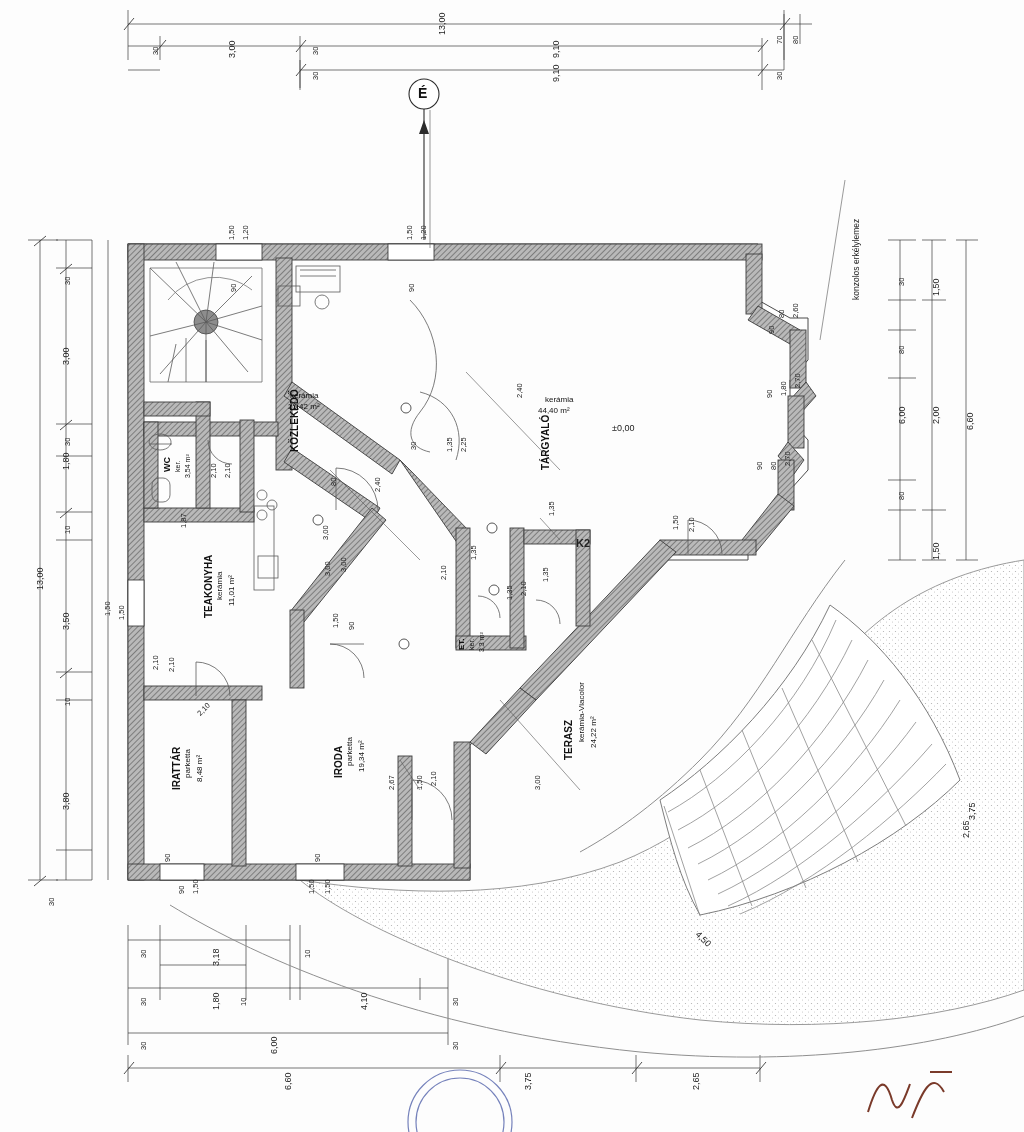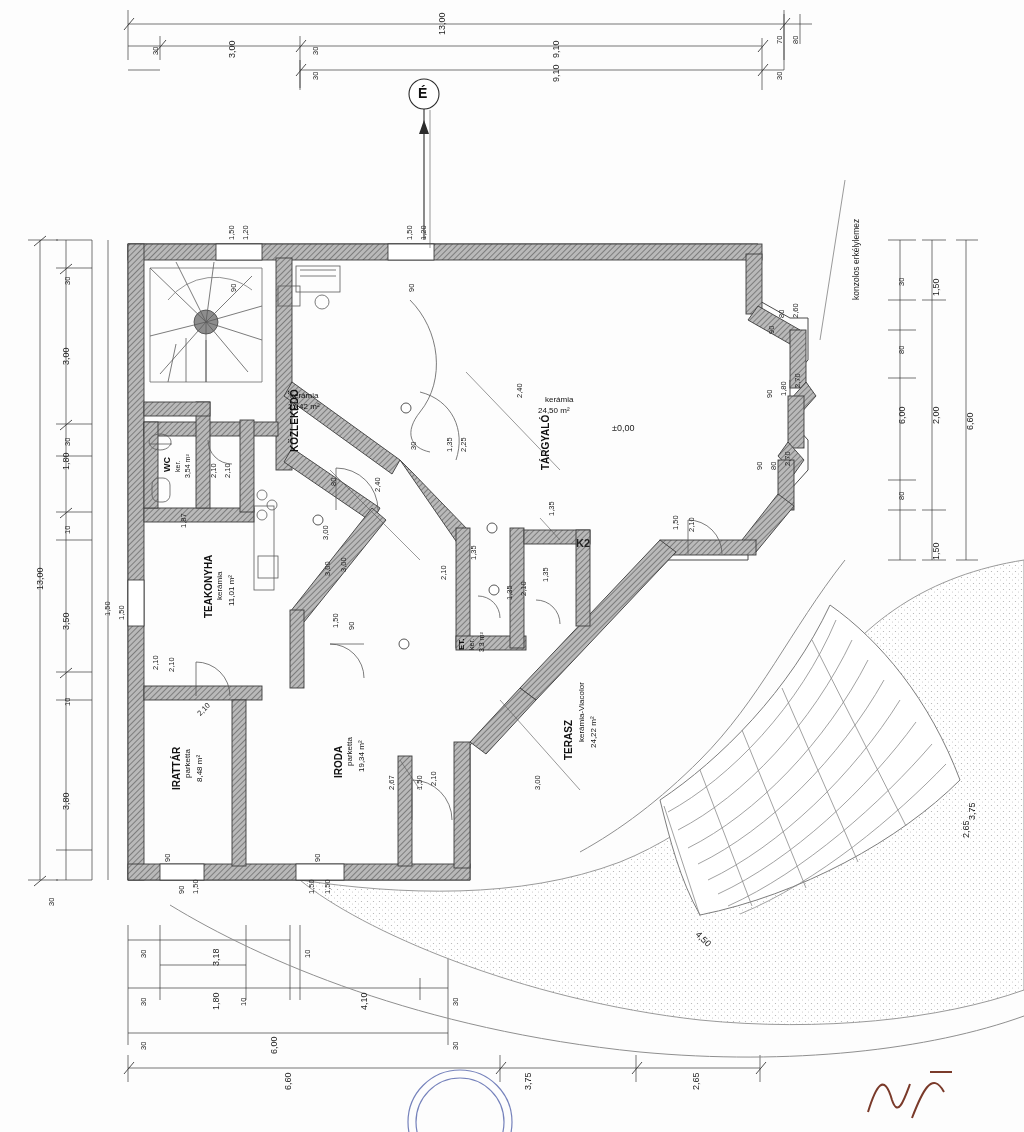--- a/index.html
+++ b/index.html
@@ -523,21 +523,21 @@
 
   <div class="lbl dim" style="left:612px; top:424px;">±0,00</div>
   <div class="lbl dim" style="left:576px; top:538px; font-weight:bold; font-size:11px;">K2</div>
 
   <div class="lbl room-name rot90" style="left:290px; top:452px;">KÖZLEKEDŐ</div>
   <div class="lbl room-sub" style="left:290px; top:392px;">kerámia</div>
   <div class="lbl room-sub" style="left:288px; top:403px;">25,42 m²</div>
 
   <div class="lbl room-name rot90" style="left:541px; top:470px;">TÁRGYALÓ</div>
   <div class="lbl room-sub" style="left:545px; top:396px;">kerámia</div>
-  <div class="lbl room-sub" style="left:538px; top:407px;">24,50 m²</div>
+  <div class="lbl room-sub" style="left:538px; top:407px;">44,40 m²</div>
 
   <div class="lbl room-name rot90" style="left:163px; top:472px; font-size:9px;">WC</div>
   <div class="lbl room-sub rot90" style="left:174px; top:472px; font-size:7px;">ker.</div>
   <div class="lbl room-sub rot90" style="left:184px; top:478px; font-size:7px;">3,54 m²</div>
 
   <div class="lbl room-name rot90" style="left:204px; top:618px;">TEAKONYHA</div>
   <div class="lbl room-sub rot90" style="left:216px; top:600px;">kerámia</div>
   <div class="lbl room-sub rot90" style="left:228px; top:606px;">11,01 m²</div>
 
   <div class="lbl room-name rot90" style="left:458px; top:650px; font-size:8px;">ET.</div>

